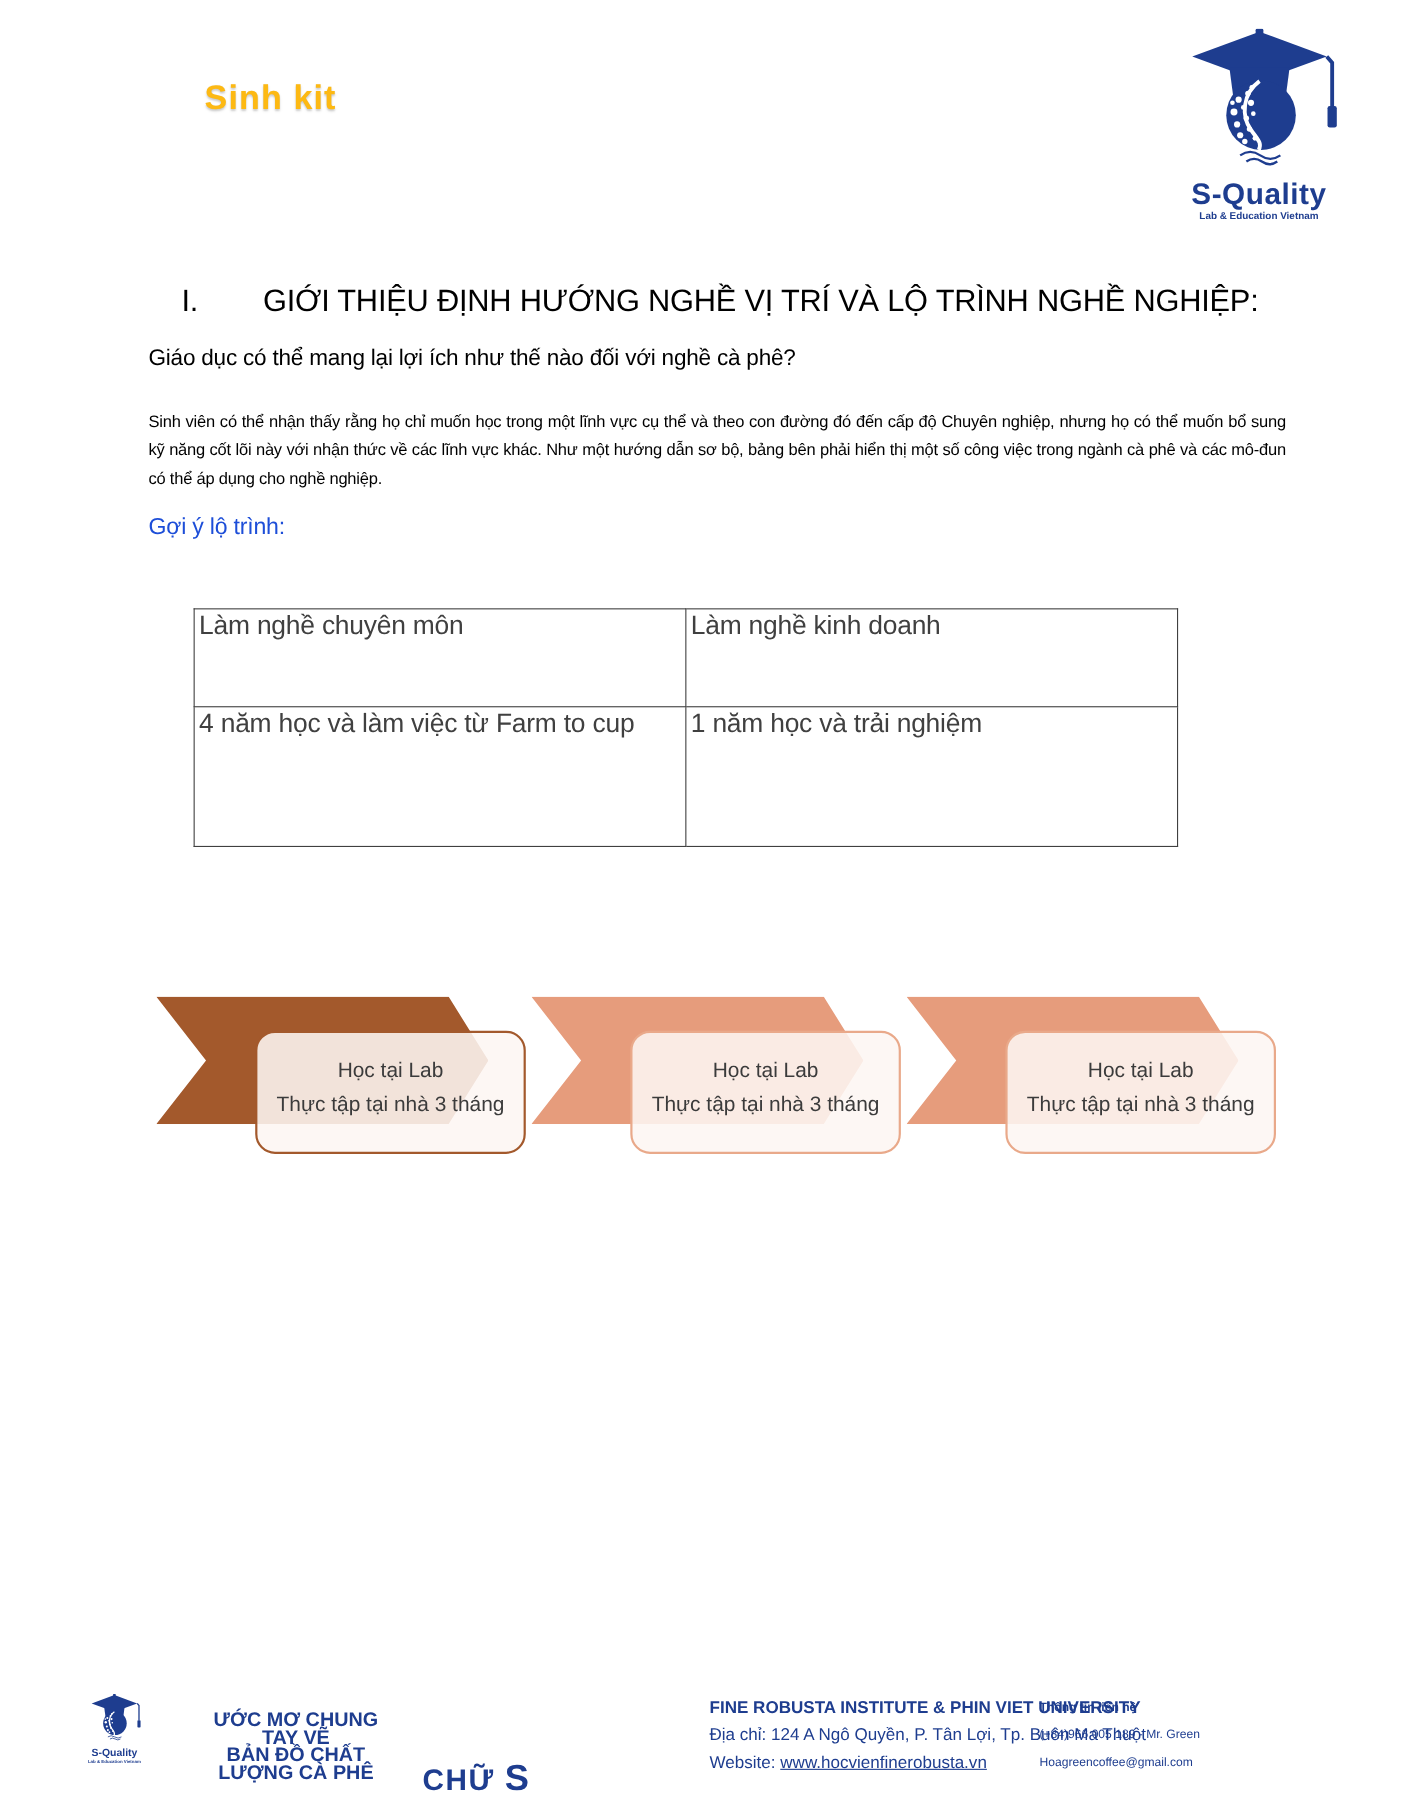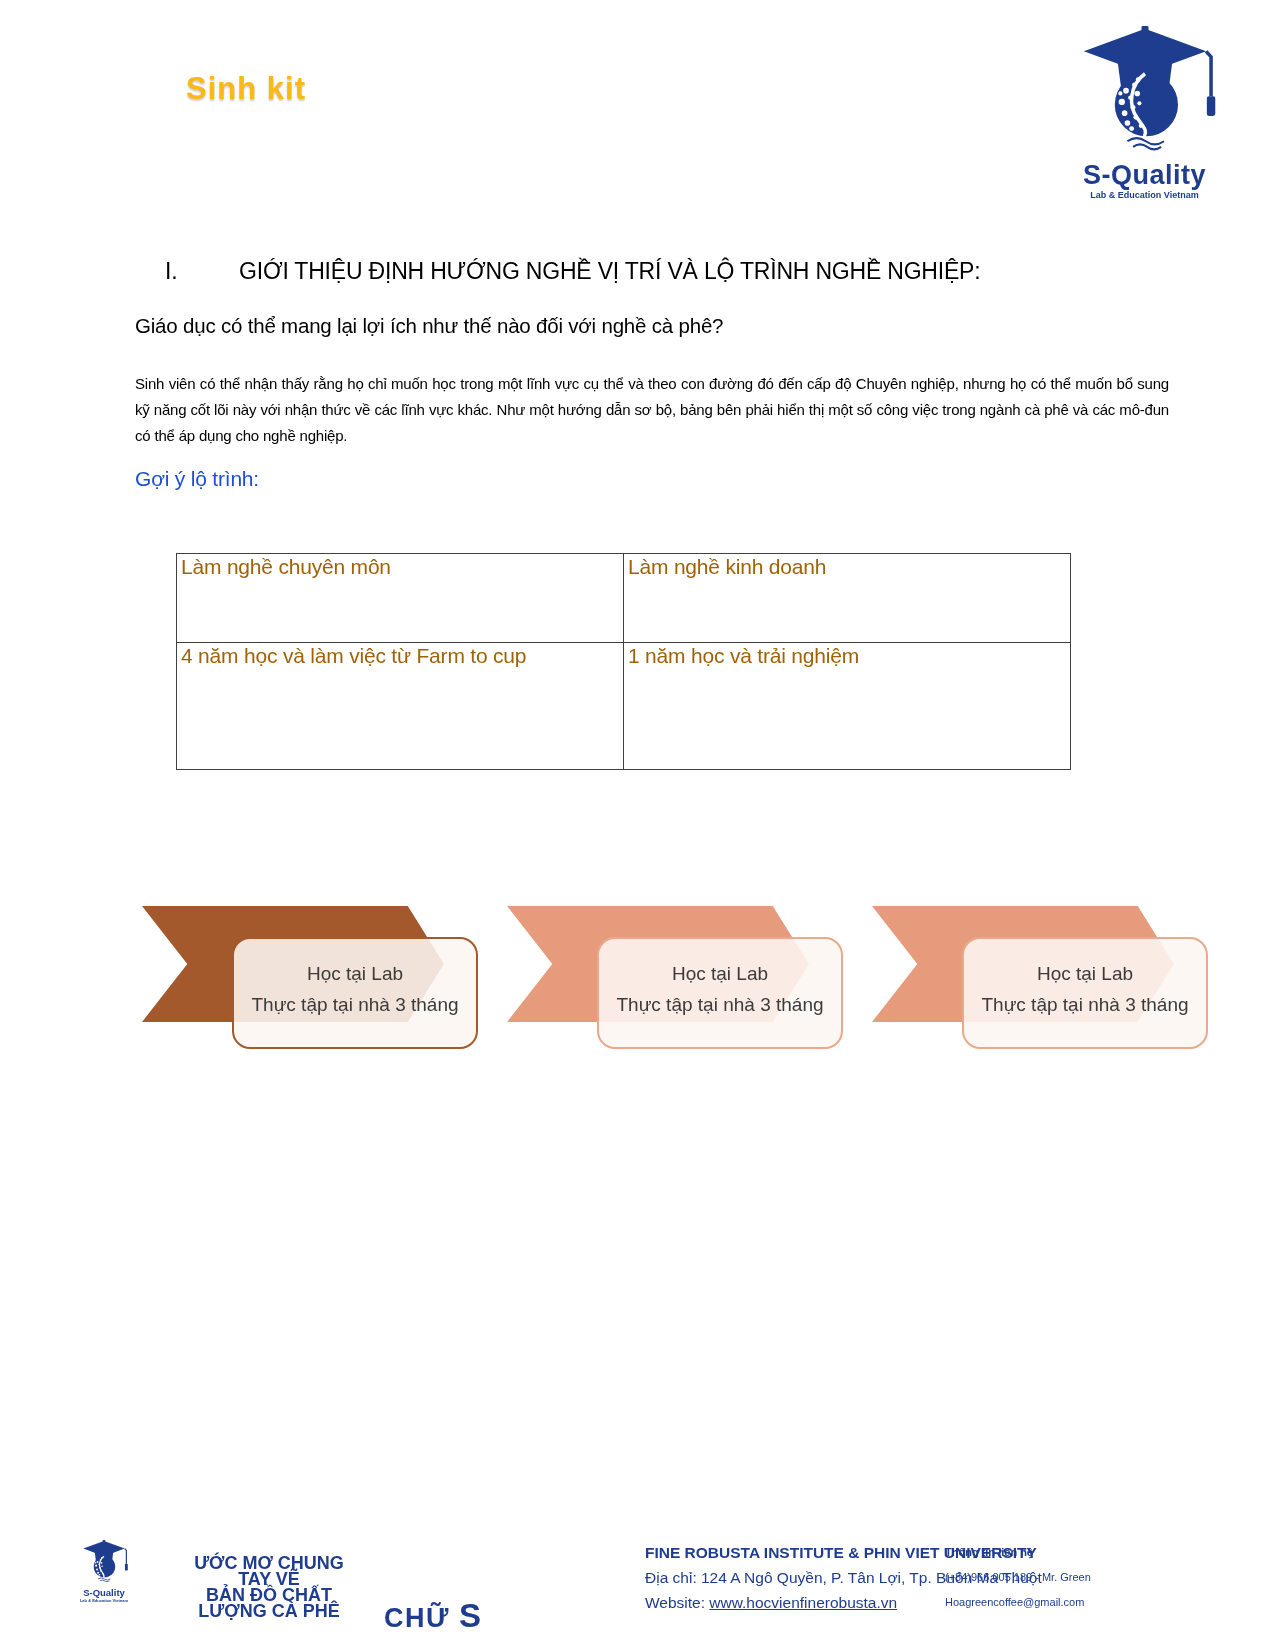--- a/index.html
+++ b/index.html
@@ -11,38 +11,38 @@
   .salekit{
     position:absolute;left:186px;top:71px;
     font-size:31px;font-weight:bold;letter-spacing:1px;
     color:#FDB913;
     text-shadow:0 2px 2px rgba(140,140,140,.45), 0 0 1px #ececec;
   }
   .logo-top{position:absolute;left:1042px;top:26px;width:205px;text-align:center;line-height:1.1;}
   .logo-top .brand{font-size:27px;font-weight:bold;color:#1E3D8F;letter-spacing:.5px;margin-top:1px;}
   .logo-top .tagline{font-size:9px;font-weight:bold;color:#1E3D8F;margin-top:1px;}
   
-  .heading{position:absolute;left:165px;top:258px;font-size:23px;white-space:nowrap;letter-spacing:-.2px;}
+  .heading{position:absolute;left:165px;top:258px;font-size:28px;white-space:nowrap;letter-spacing:-.2px;}
   .heading .numeral{display:inline-block;width:74px;}
   .question{position:absolute;left:135px;top:314px;font-size:20.5px;letter-spacing:-.2px;}
   .paragraph{
     position:absolute;left:135px;top:371px;width:1034px;
     font-size:15px;line-height:25.8px;text-align:justify;letter-spacing:-.2px;margin:0;
   }
   .route-label{position:absolute;left:135px;top:467px;font-size:21px;color:#1d4ed8;letter-spacing:-.2px;}
   
   .career-table{position:absolute;left:176px;top:553px;width:895px;border-collapse:collapse;}
   .career-table td{
-    border:1.5px solid #404040;vertical-align:top;color:#a16207;
-    font-size:21px;padding:1px 4px;width:50%;letter-spacing:-.2px;
+    border:1.5px solid #404040;vertical-align:top;color:#404040;
+    font-size:24px;padding:1px 4px;width:50%;letter-spacing:-.2px;
   }
   .career-table tr.r1 td{height:86px;}
   .career-table tr.r2 td{height:124px;}
   
-  .roadmap{position:absolute;left:142px;top:906px;display:flex;gap:30px;}
+  .roadmap{position:absolute;left:142px;top:906px;display:flex;gap:6px;}
   .step{position:relative;width:335px;height:145px;}
   .step-arrow{
     position:absolute;left:0;top:0;width:302px;height:116px;z-index:0;
     background:var(--arrow,#A3592C);
     clip-path:polygon(0 0, 88% 0, 100% 50%, 88% 100%, 0 100%, 15% 50%);
   }
   .step-card{
     position:absolute;left:90px;top:31px;width:246px;height:112px;z-index:1;
     background:rgba(253,246,242,.88);
     border:2px solid var(--border,#A3592C);

